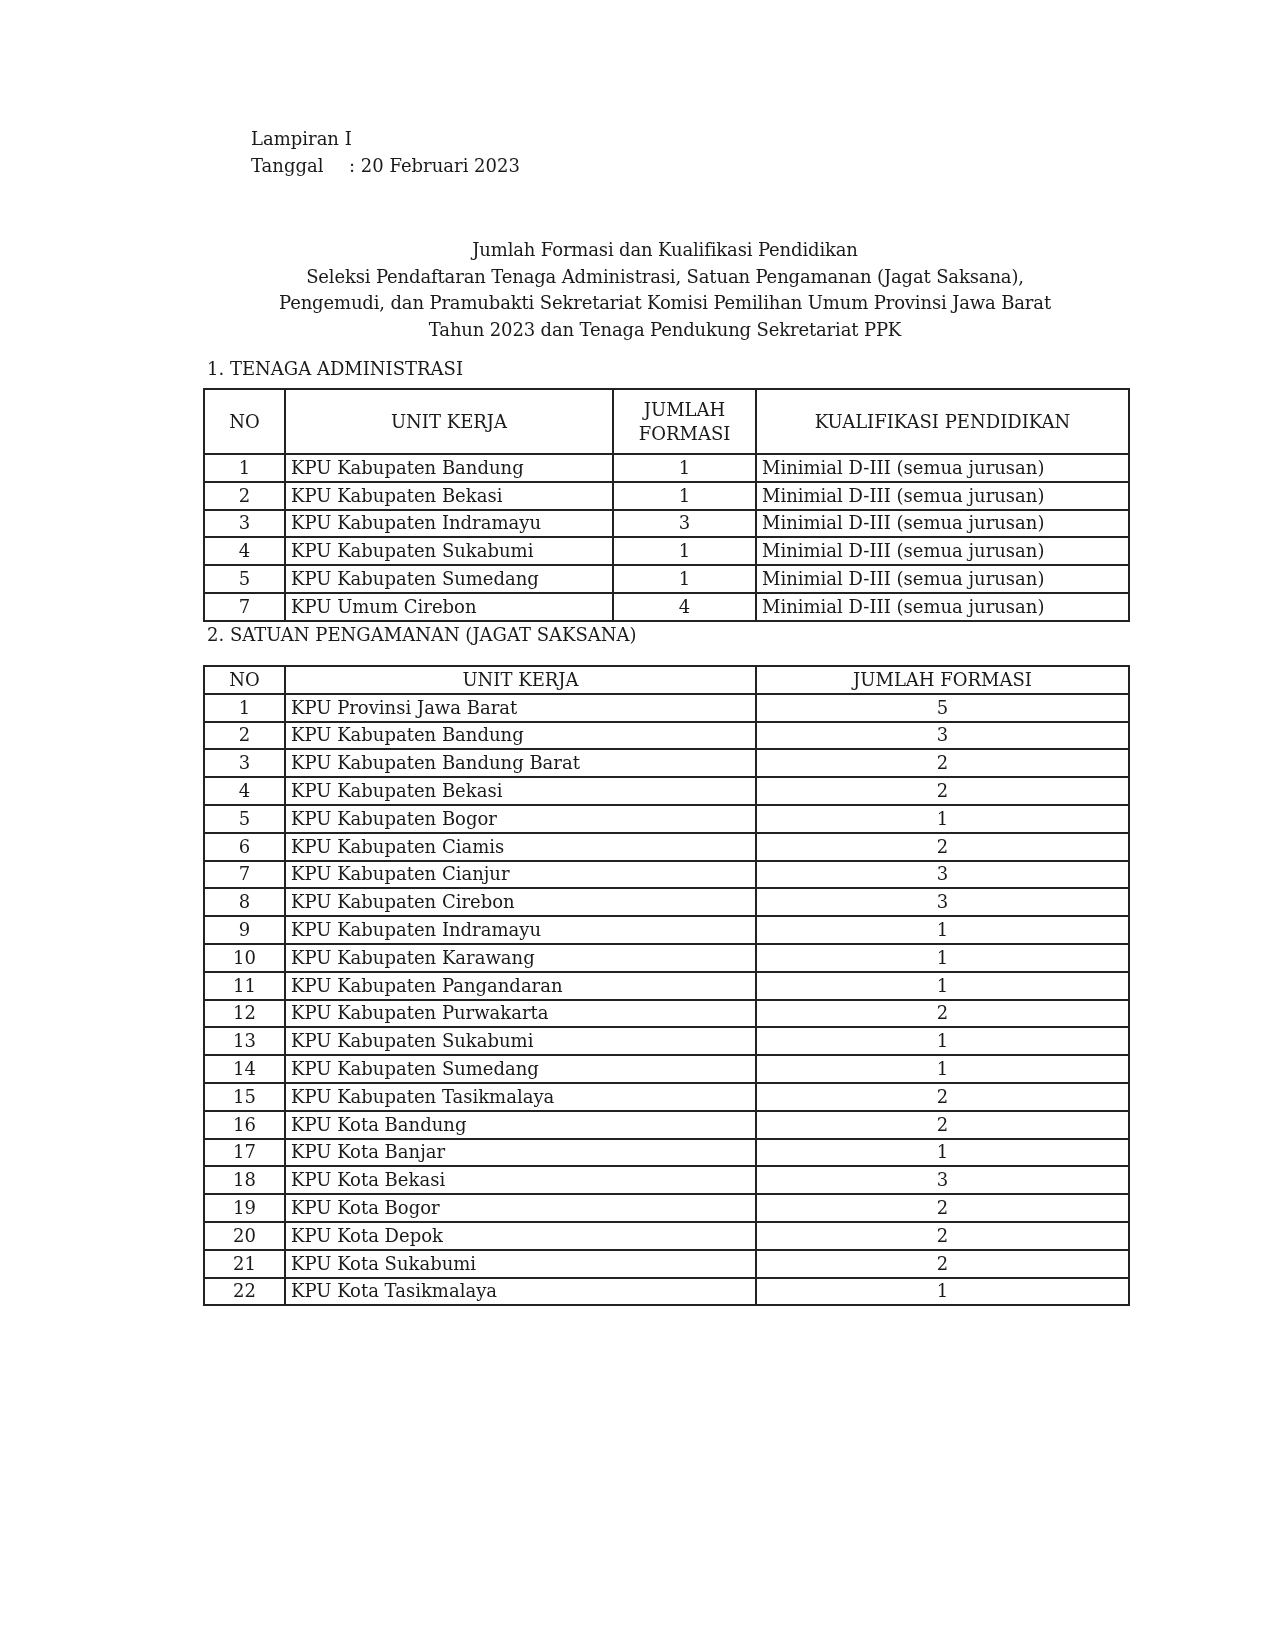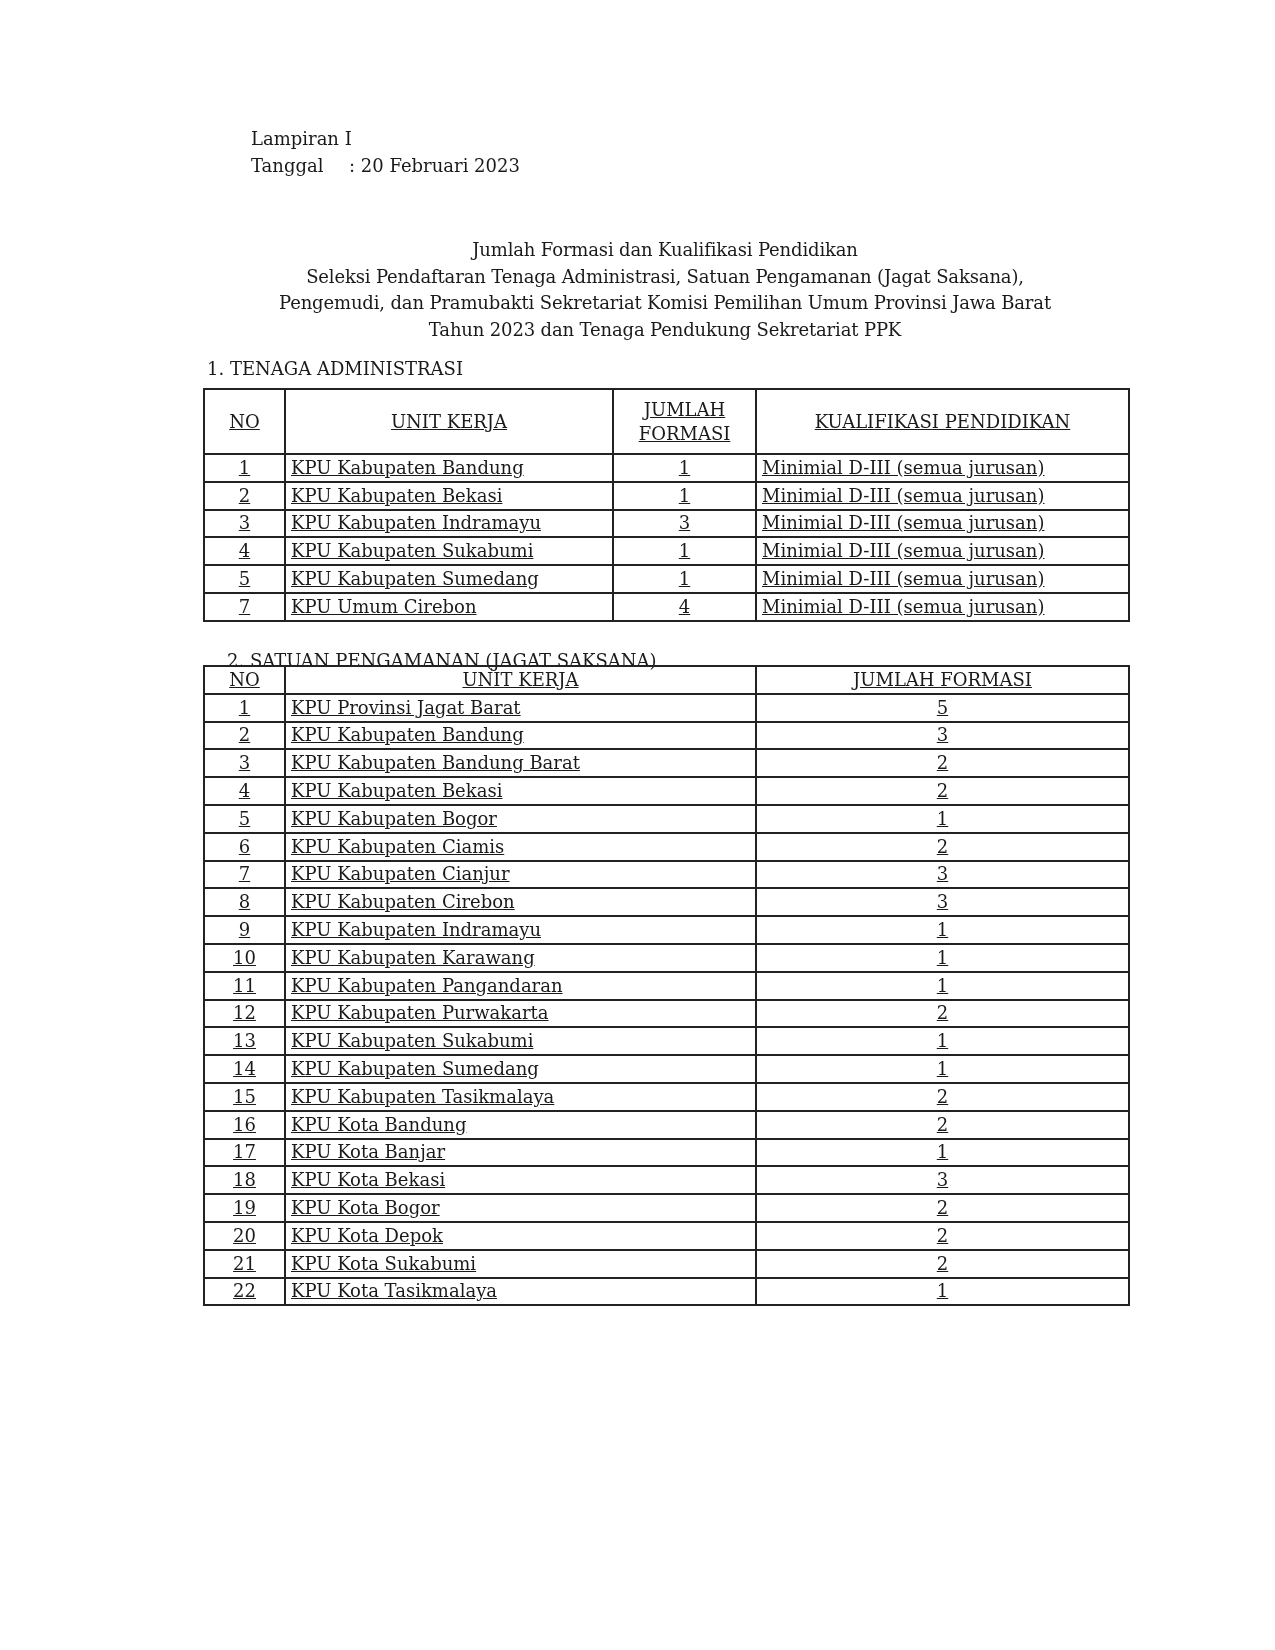--- a/index.html
+++ b/index.html
@@ -11,24 +11,24 @@
   }
   .meta { position: absolute; left: 207px; top: 126px; line-height: 26.5px; margin-left: 44px; }
   .meta .row { white-space: pre; }
   .meta .lbl { display: inline-block; width: 98px; }
   .title {
     position: absolute; left: 150px; width: 1030px; top: 237px;
     text-align: center; line-height: 26.5px; letter-spacing: -0.15px;
   }
   .sec-heading { position: absolute; left: 207px; white-space: nowrap; }
   #sec1-heading { top: 358px; }
-  #sec2-heading { top: 650px; margin-left: 20px; }
+  #sec2-heading { top: 624px; }
   table {
     position: absolute; left: 203px; width: 925px;
-    border-collapse: collapse; table-layout: fixed; text-decoration: underline;
+    border-collapse: collapse; table-layout: fixed;
   }
   td, th {
     border: 2px solid #222; padding: 0 5px; font-weight: normal;
     white-space: nowrap; overflow: hidden; line-height: 22px;
   }
   #table1 { top: 388px; }
   #table1 thead th { height: 63px; text-align: center; line-height: 24px; }
   #table1 tbody td { height: 25.8px; }
   #table2 { top: 665px; }
   #table2 thead th { height: 25.8px; text-align: center; }
@@ -122,21 +122,21 @@
   <thead>
     <tr>
       <th>NO</th>
       <th>UNIT KERJA</th>
       <th>JUMLAH FORMASI</th>
     </tr>
   </thead>
   <tbody id="t2body">
       <tr>
         <td class="c">1</td>
-        <td class="l">KPU Provinsi Jagat Barat</td>
+        <td class="l">KPU Provinsi Jawa Barat</td>
         <td class="c">5</td>
       </tr>
       <tr>
         <td class="c">2</td>
         <td class="l">KPU Kabupaten Bandung</td>
         <td class="c">3</td>
       </tr>
       <tr>
         <td class="c">3</td>
         <td class="l">KPU Kabupaten Bandung Barat</td>

